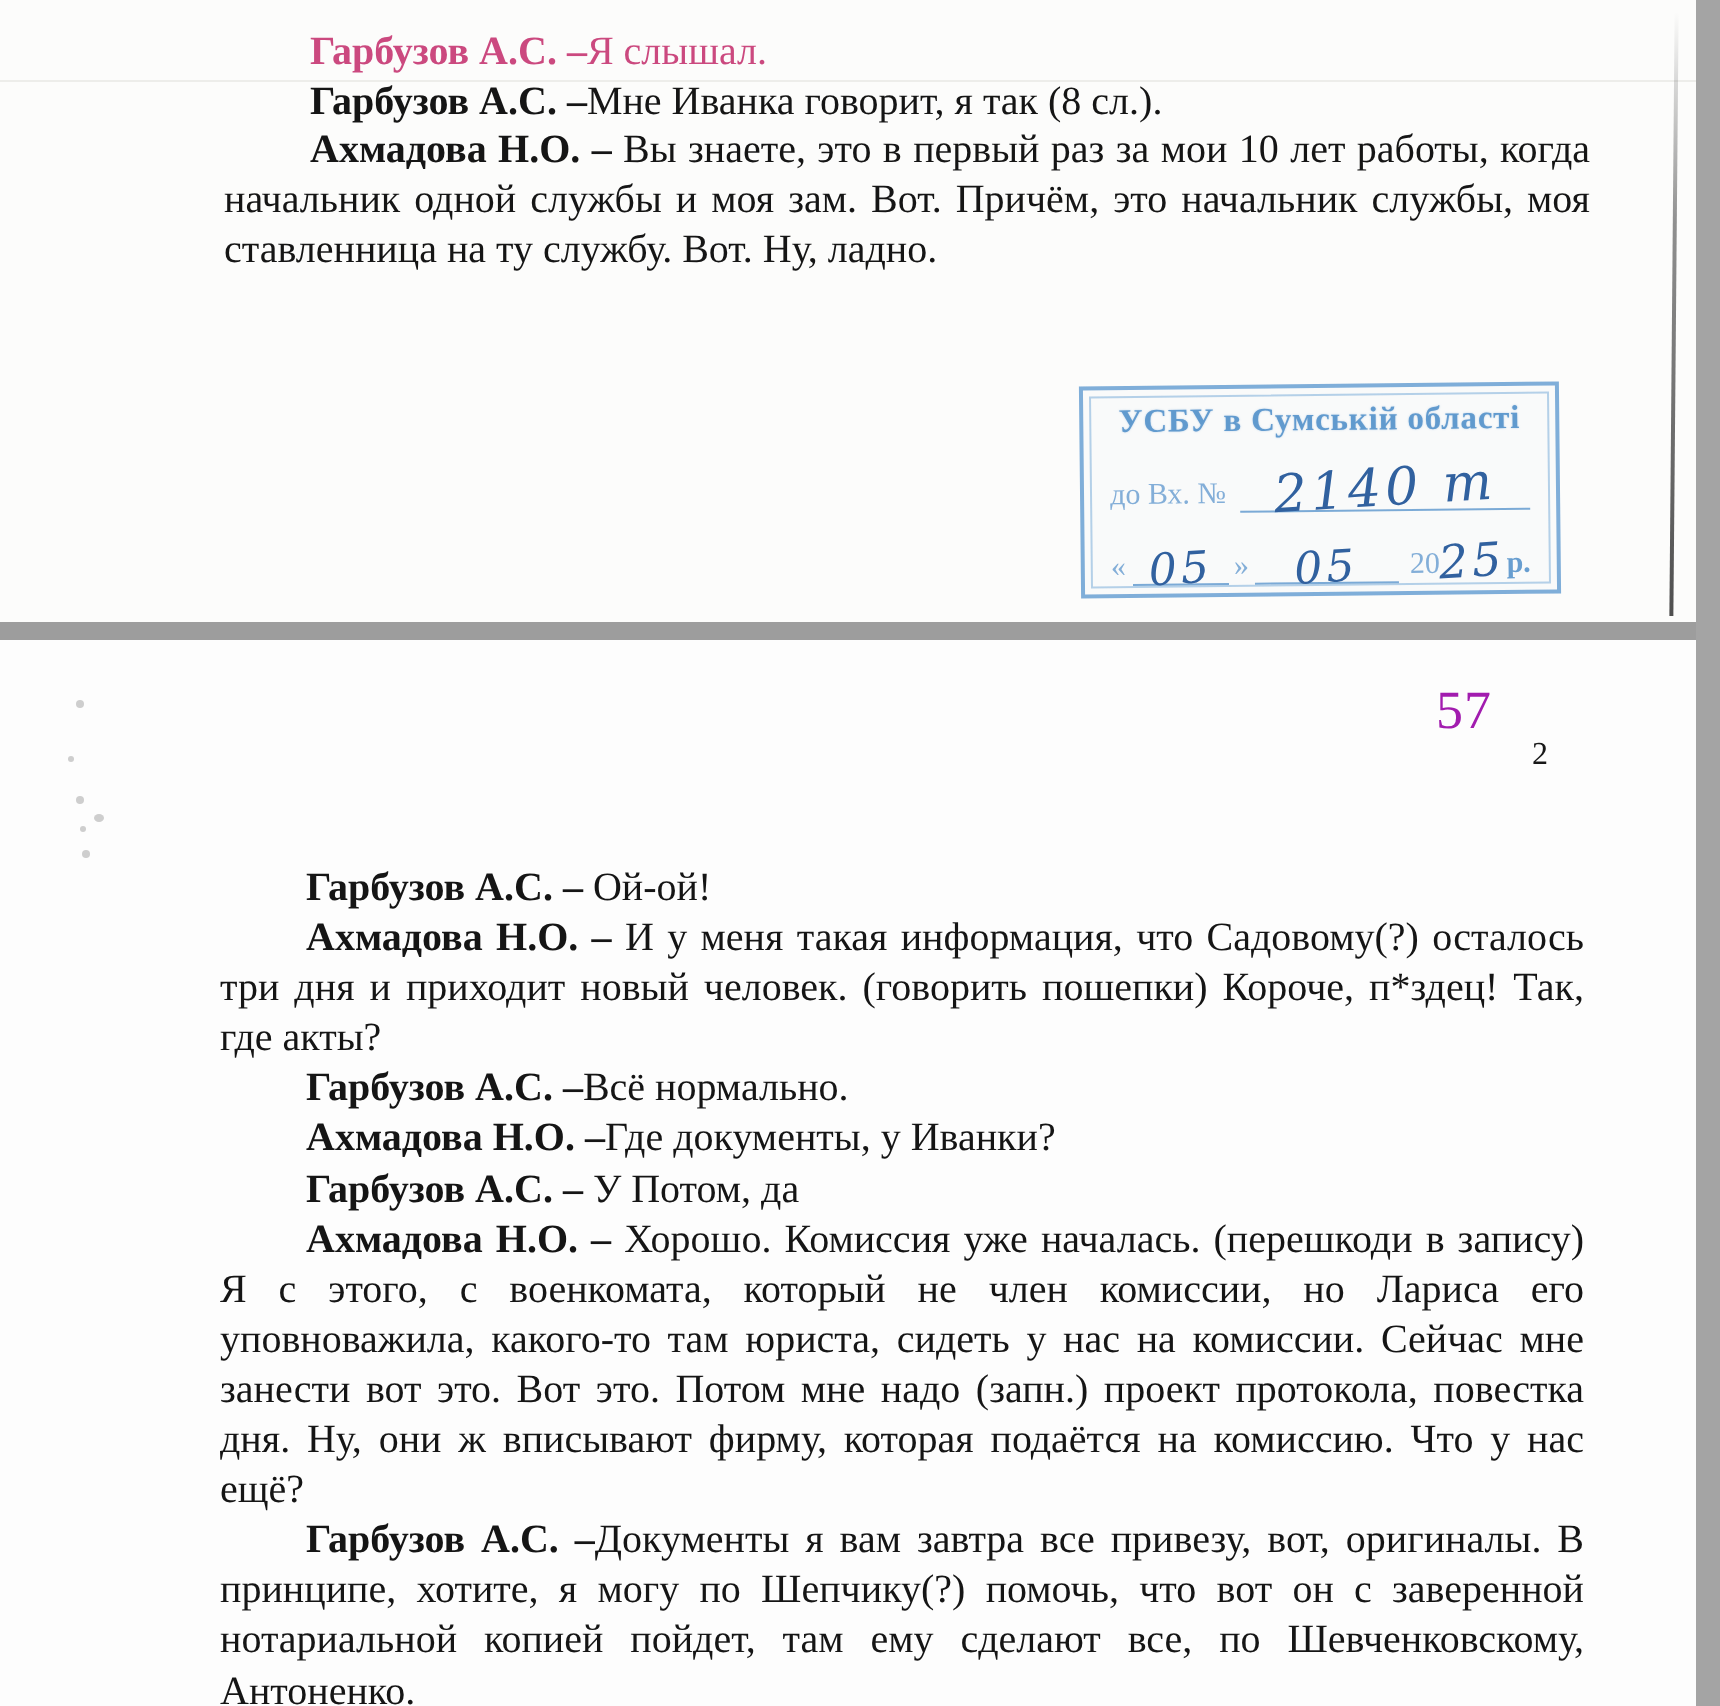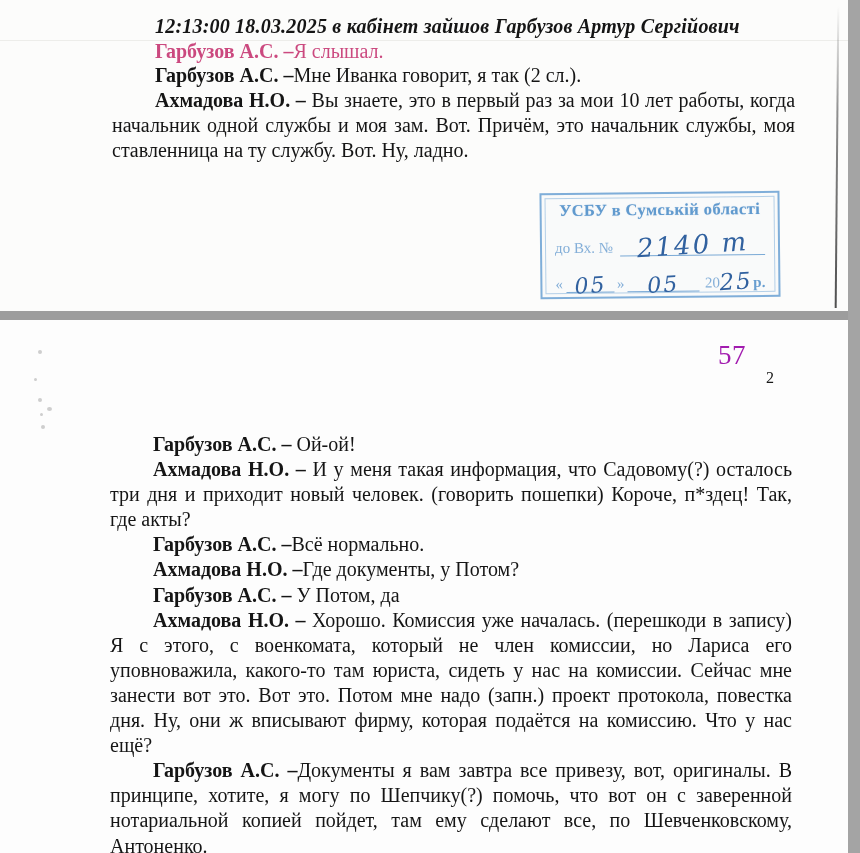--- a/index.html
+++ b/index.html
@@ -71,23 +71,22 @@
   .speck{width:4px;height:4px;border-radius:50%;background:#b9b9b9;opacity:.7;}
 </style>
 </head>
 <body>
 
 <div class="abs page1">
   <div class="abs faint-rule"></div>
 </div>
 
 <div class="abs content1">
-  <p class="hdr">12:13:00 18.03.2025 в кабінет зайшов Гарбузов Артур Сергійович</p>
   <p class="para faded"><span class="spk">Гарбузов А.С.</span><span class="sep"> –</span><span>Я слышал.</span></p>
-  <p class="para"><span class="spk">Гарбузов А.С.</span><span class="sep"> –</span><span>Мне Иванка говорит, я так (2 сл.).</span></p>
+  <p class="para"><span class="spk">Гарбузов А.С.</span><span class="sep"> –</span><span>Мне Иванка говорит, я так (8 сл.).</span></p>
   <p class="para"><span class="spk">Ахмадова Н.О.</span><span class="sep"> – </span><span>Вы знаете, это в первый раз за мои 10 лет работы, когда начальник одной службы и моя зам. Вот. Причём, это начальник службы, моя ставленница на ту службу.  Вот. Ну, ладно.</span></p>
 </div>
 
 <div class="abs stamp">
   <div class="stamp-inner">
     <div class="stamp-title">УСБУ в Сумській області</div>
     <div class="stamp-row r2">
       <span>до Вх. №</span>
       <span class="fill f-num">
           <span class="hand hand-num">2140 т</span>
@@ -124,17 +123,17 @@
 <div class="abs speck" style="left:34px;top:378px;width:3px;height:3px;"></div>
 <div class="abs speck" style="left:38px;top:398px;"></div>
 <div class="abs speck" style="left:47px;top:407px;width:5px;height:4px;"></div>
 <div class="abs speck" style="left:40px;top:413px;width:3px;height:3px;"></div>
 <div class="abs speck" style="left:41px;top:425px;"></div>
 
 <div class="abs content2">
   <p class="para"><span class="spk">Гарбузов А.С.</span><span class="sep"> – </span><span>Ой-ой!</span></p>
   <p class="para"><span class="spk">Ахмадова Н.О.</span><span class="sep"> – </span><span>И у меня такая информация, что Садовому(?)  осталось три дня  и приходит новый человек.  (говорить пошепки) Короче, п*здец! Так, где акты?</span></p>
   <p class="para"><span class="spk">Гарбузов А.С.</span><span class="sep"> –</span><span>Всё нормально.</span></p>
-  <p class="para"><span class="spk">Ахмадова Н.О.</span><span class="sep"> –</span><span>Где документы, у Потом?</span></p>
+  <p class="para"><span class="spk">Ахмадова Н.О.</span><span class="sep"> –</span><span>Где документы, у Иванки?</span></p>
   <p class="para"><span class="spk">Гарбузов А.С.</span><span class="sep"> – </span><span>У Потом, да</span></p>
   <p class="para"><span class="spk">Ахмадова Н.О.</span><span class="sep"> – </span><span>Хорошо. Комиссия уже началась.  (перешкоди в запису) Я с этого, с военкомата, который не член комиссии, но Лариса его уповноважила, какого-то там юриста, сидеть у нас на  комиссии. Сейчас  мне занести  вот это.  Вот это. Потом мне надо (запн.) проект протокола, повестка дня. Ну, они ж  вписывают фирму, которая подаётся на комиссию.  Что у  нас ещё?</span></p>
   <p class="para"><span class="spk">Гарбузов А.С.</span><span class="sep"> –</span><span>Документы я вам завтра все привезу, вот, оригиналы.  В принципе, хотите, я могу   по Шепчику(?) помочь, что  вот он с заверенной нотариальной  копией  пойдет, там  ему  сделают  все,   по  Шевченковскому, Антоненко.</span></p>
 </div>
 
 </body></html>

